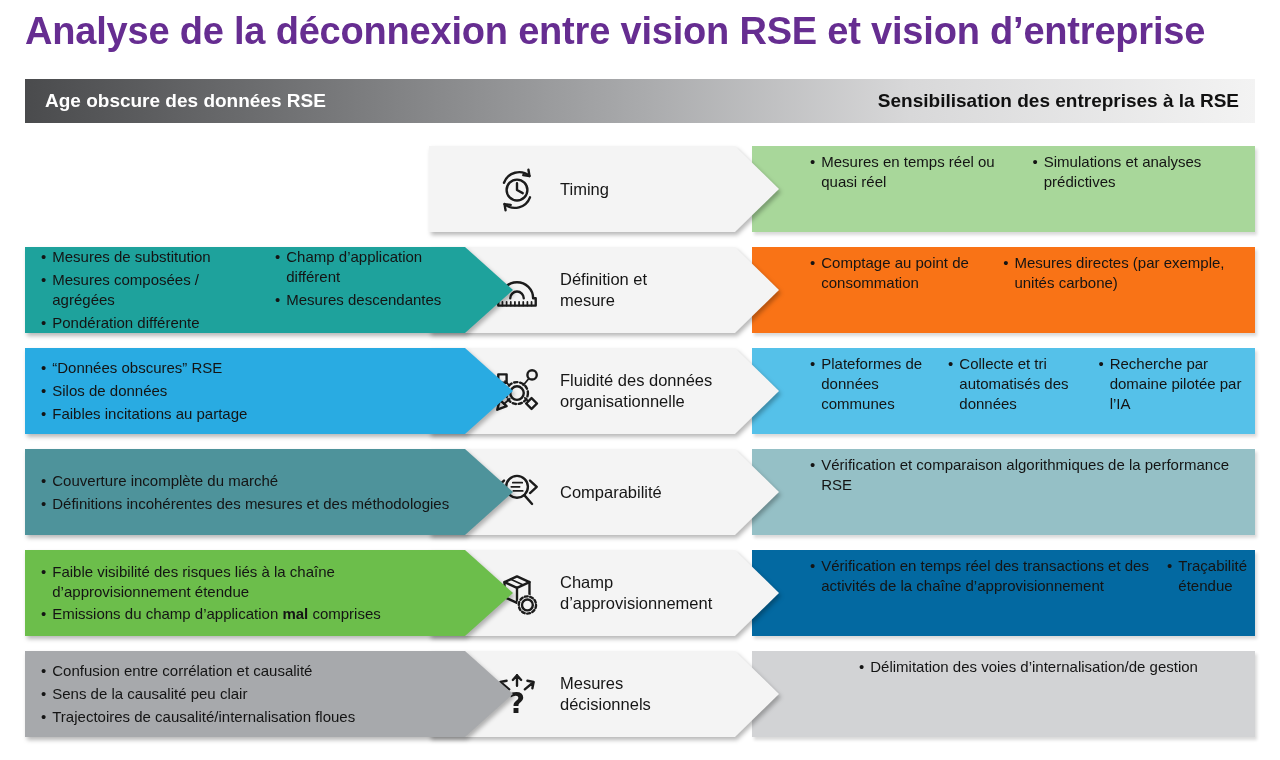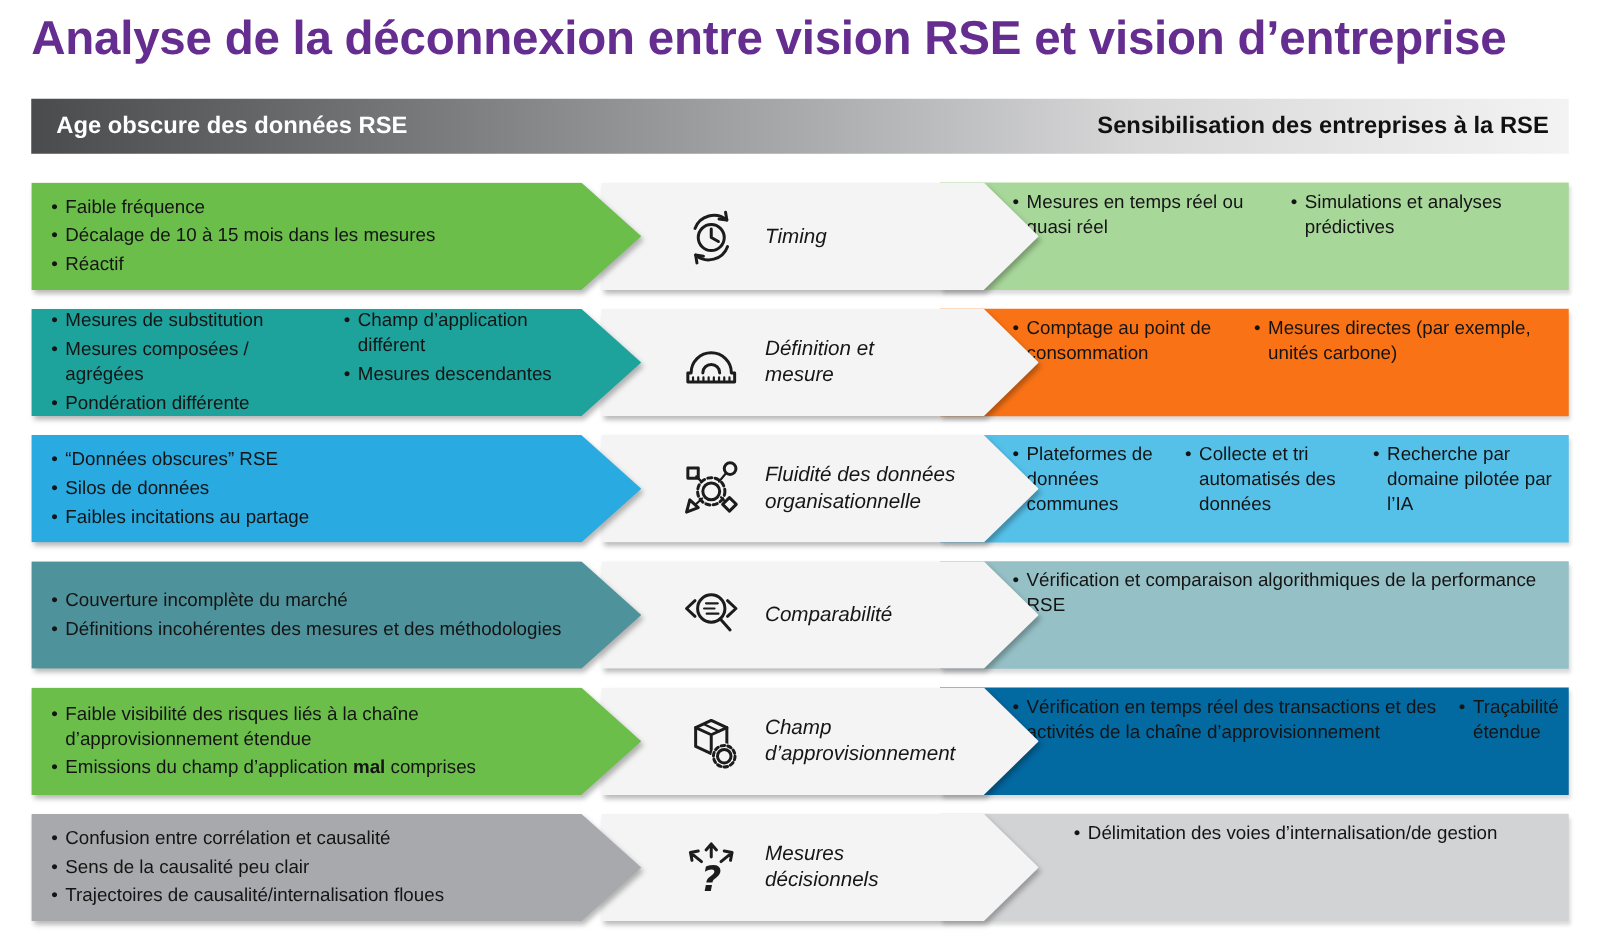--- a/index.html
+++ b/index.html
@@ -13,22 +13,22 @@
     display:flex;align-items:center;justify-content:space-between;padding:0 16px 0 20px;}
   .header-left{color:#ffffff;font-weight:700;font-size:19px;}
   .header-right{color:#111111;font-weight:700;font-size:19px;}
 
   .row{position:absolute;left:0;width:1280px;height:86px;}
 
   .right-block{position:absolute;left:752px;top:0;width:503px;height:86px;box-sizing:border-box;
     display:flex;flex-direction:row;justify-content:center;row-gap:3px;
     padding:6px 8px 6px 58px;box-shadow:2px 3px 3px rgba(0,0,0,0.15);}
 
-  .band-wrap{position:absolute;left:481px;top:0;width:350px;height:86px;
-    filter:drop-shadow(2px 3px 2px rgba(0,0,0,0.28));font-style:italic;}
+  .band-wrap{position:absolute;left:429px;top:0;width:350px;height:86px;
+    filter:drop-shadow(2px 3px 2px rgba(0,0,0,0.28));}
   .band{width:100%;height:100%;background:#F4F4F4;box-sizing:border-box;
     clip-path:polygon(0 0,calc(100% - 44px) 0,100% 50%,calc(100% - 44px) 100%,0 100%);
     display:flex;align-items:center;padding-left:62px;column-gap:17px;}
   .band-icon{width:52px;height:52px;flex:0 0 auto;}
   .band-icon svg{width:100%;height:100%;display:block;}
   .band-label{font-size:16.5px;color:#161616;}
   .band-label span{display:block;line-height:1.25;}
 
   .arrow-wrap{position:absolute;left:25px;top:0;width:488px;height:86px;
     filter:drop-shadow(2px 3px 2px rgba(0,0,0,0.28));}
@@ -86,27 +86,20 @@
               <path d="M37 12.5 l-6 -0.8 M37 12.5 l-1 -6"></path>
               <path d="M37.5 33 A 15.5 15.5 0 0 1 13 39.5"></path>
               <path d="M13 39.5 l6 0.8 M13 39.5 l1 6"></path>
             </g>
           </svg>
         </span>
         <span class="band-label">
           <span>Timing</span>
           <span></span>
         </span>
-      </div>
-    </div>
-    <div class="arrow-wrap">
-      <div class="arrow c1L">
-        <div class="bullet">Faible fréquence</div>
-        <div class="bullet">Décalage de 10 à 15 mois dans les mesures</div>
-        <div class="bullet">Réactif</div>
       </div>
     </div>
   </div>
 
   <div class="row" style="top:247px">
     <div class="right-block c2R">
       <div class="bullet">Comptage au point de consommation</div>
       <div class="bullet">Mesures directes (par exemple, unités carbone)</div>
     </div>
     <div class="band-wrap">

